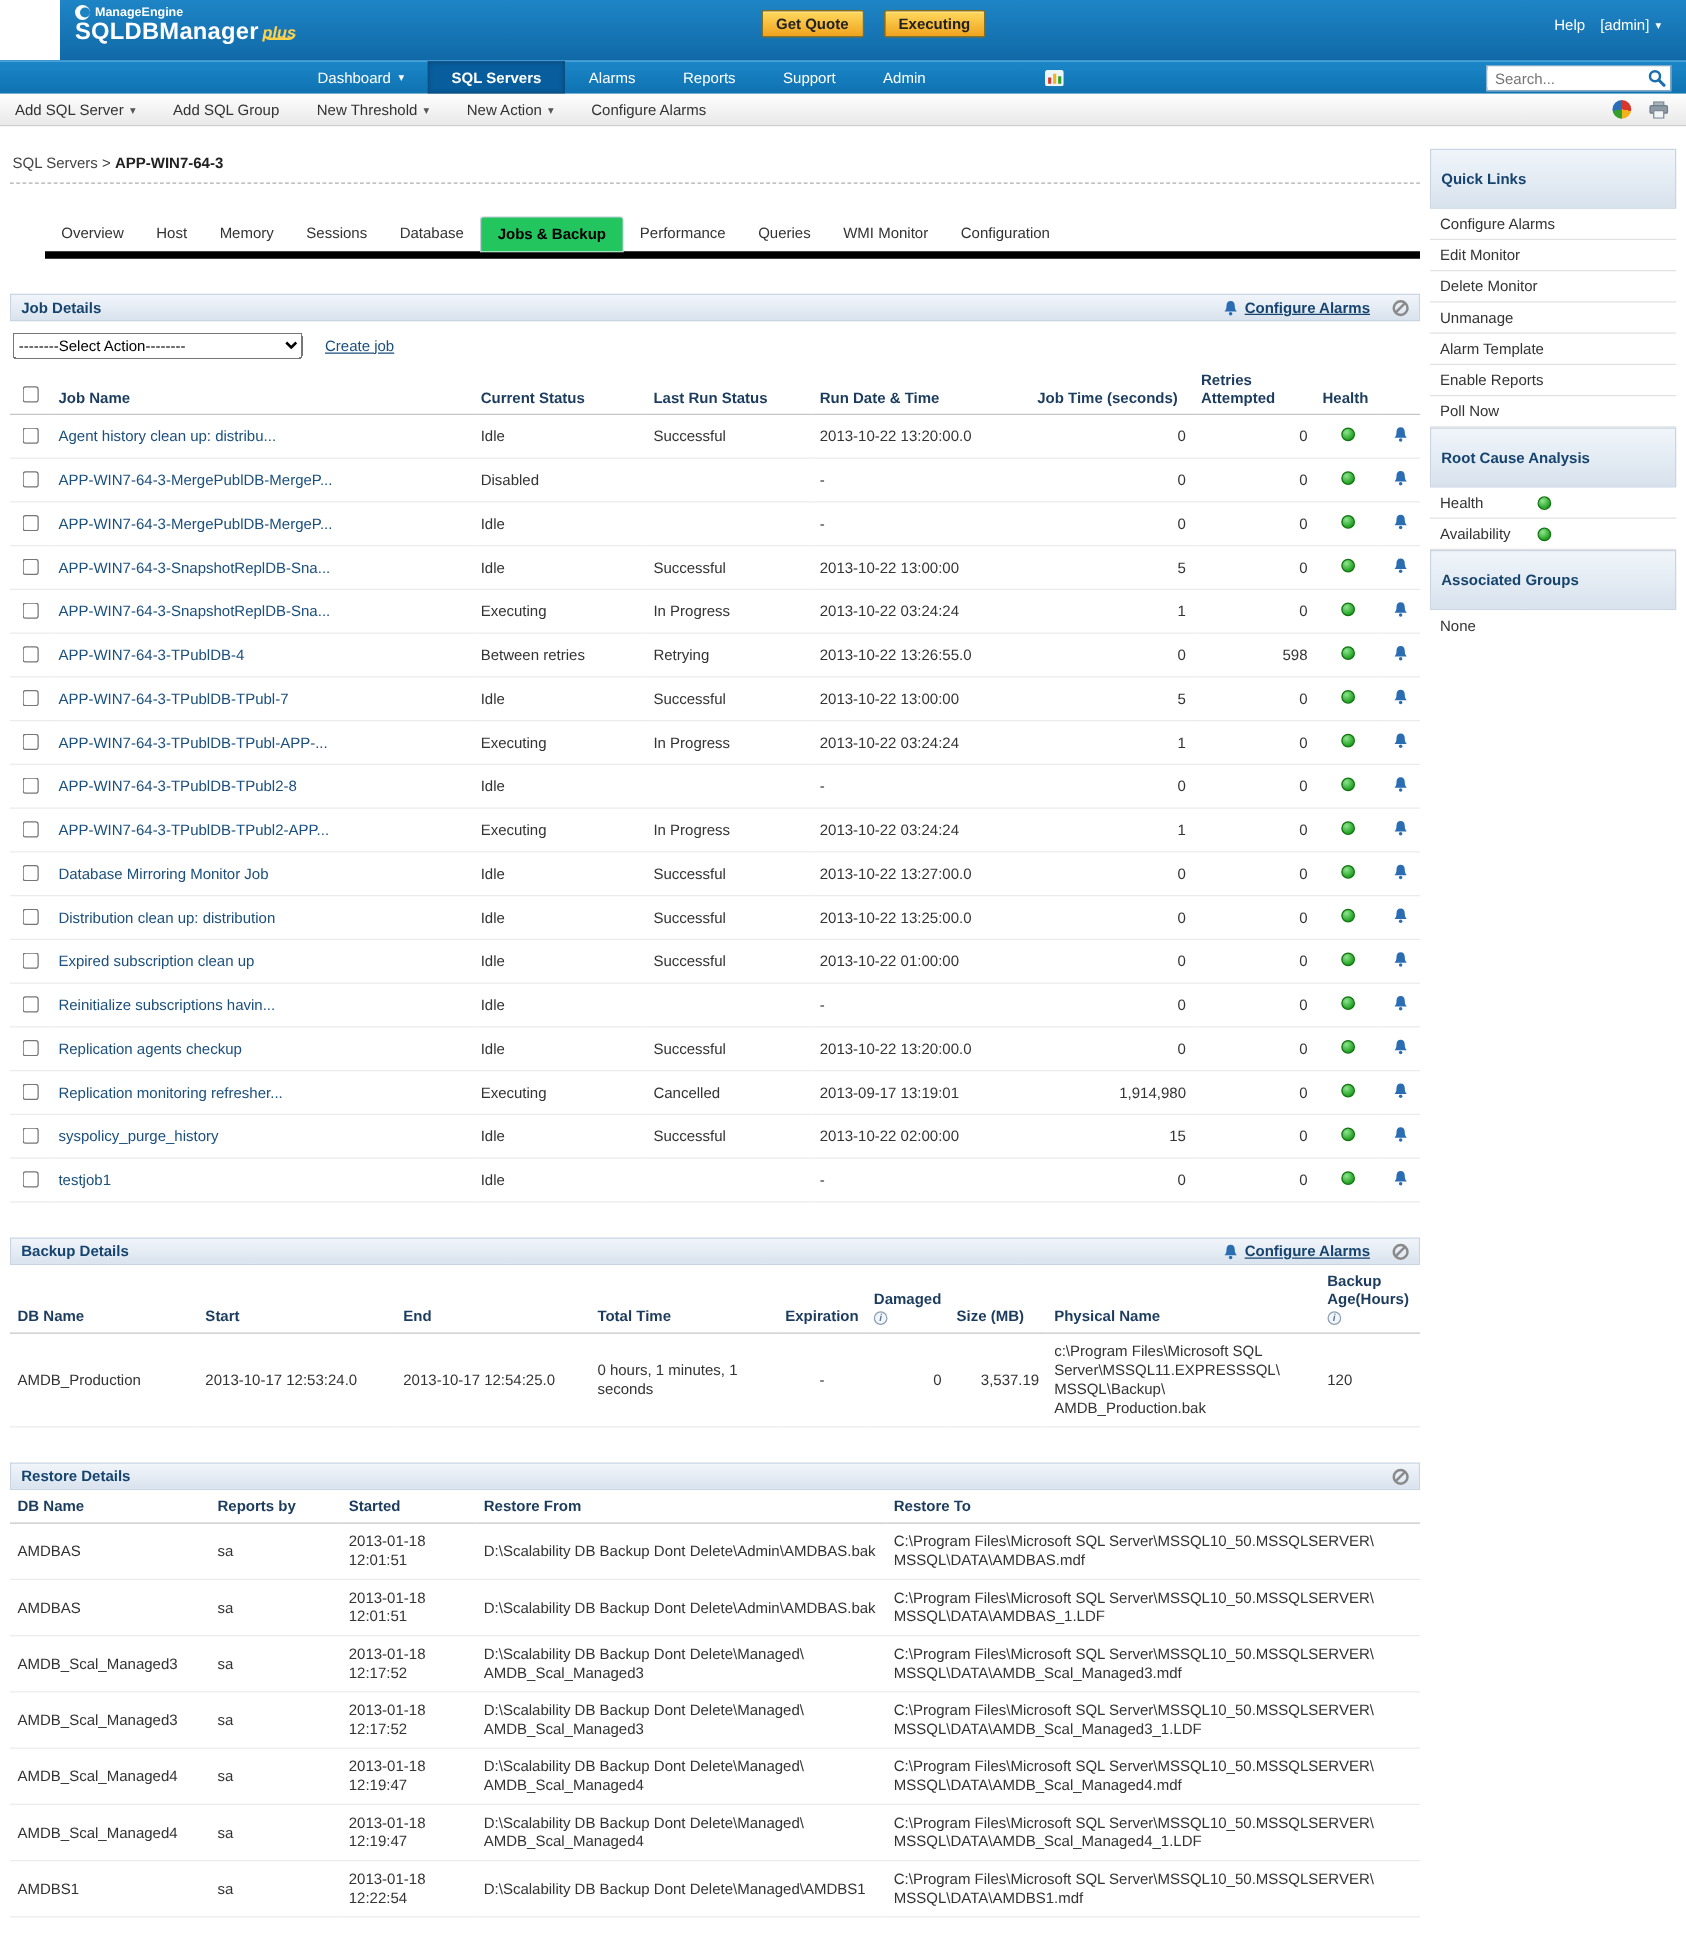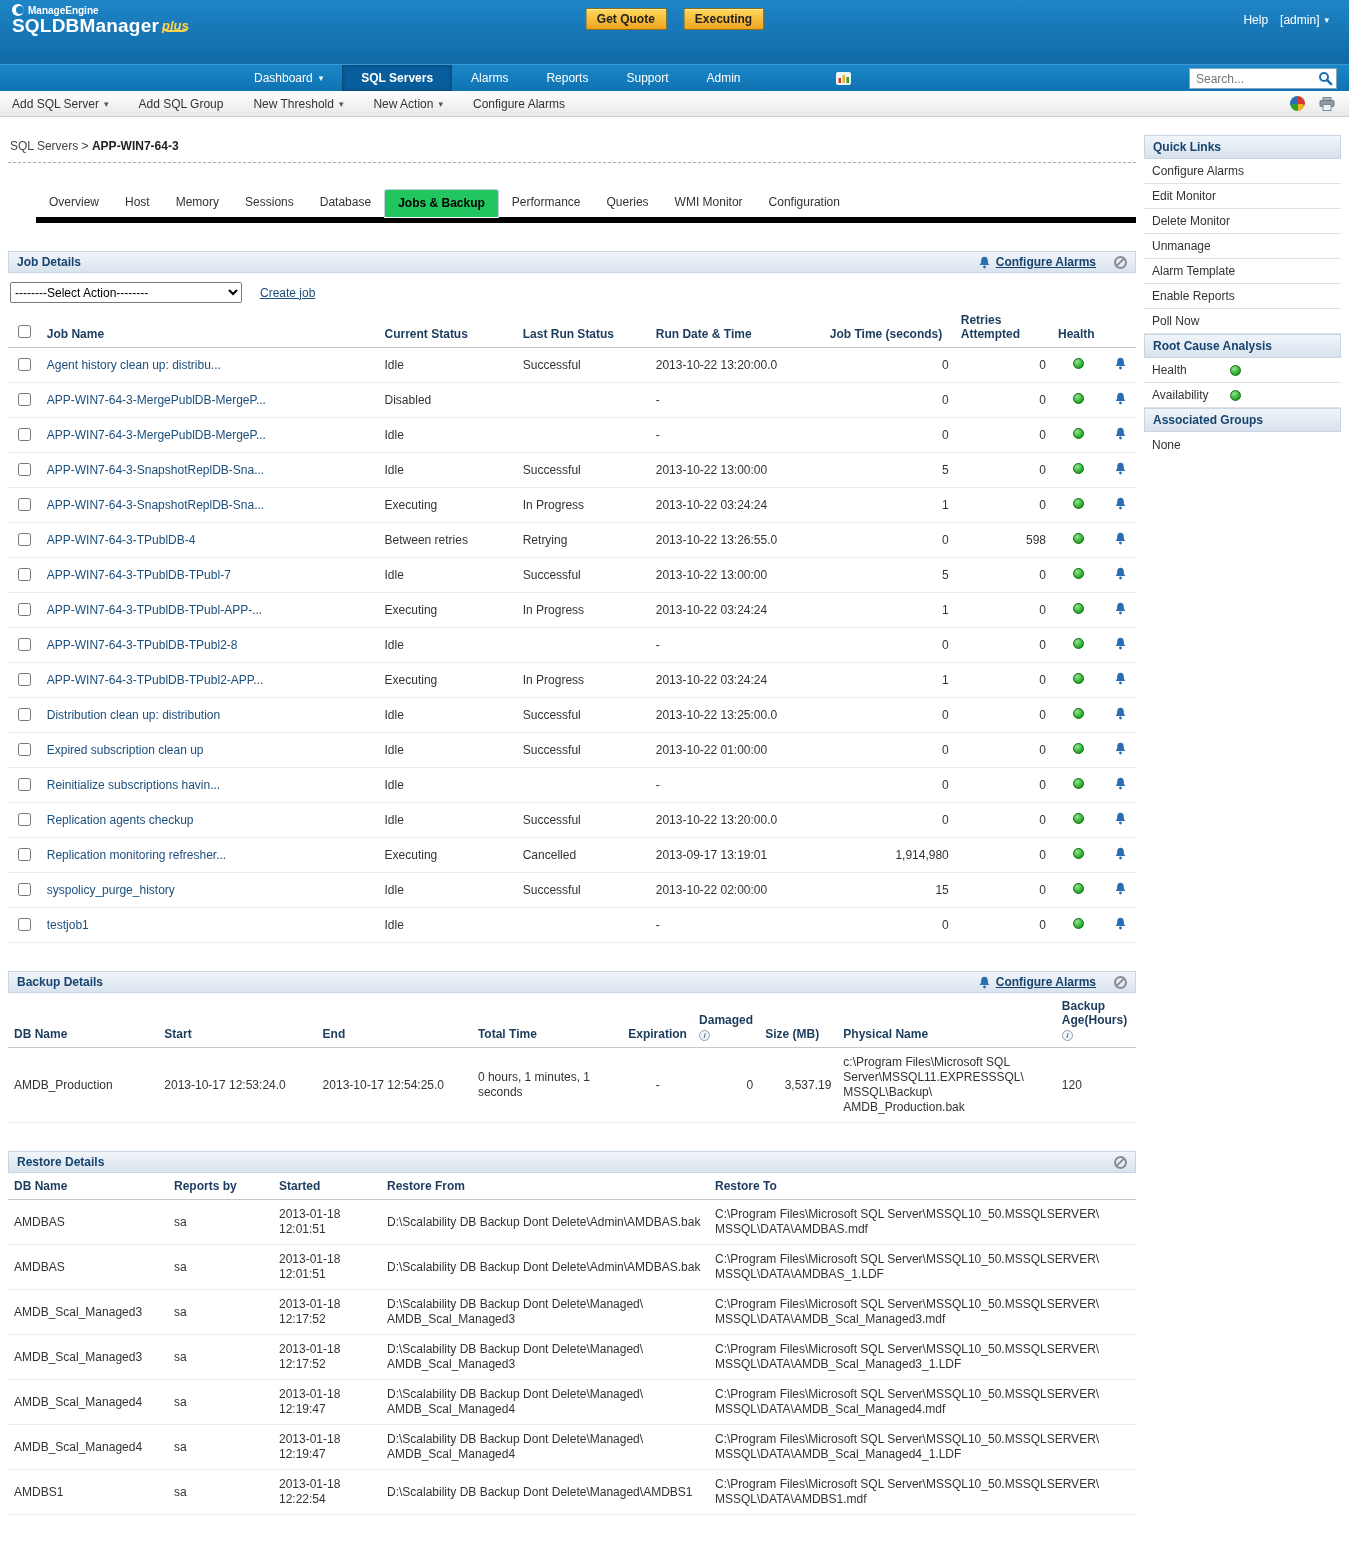--- a/index.html
+++ b/index.html
@@ -3,21 +3,21 @@
 <meta charset="utf-8">
 <style>
   * { box-sizing: border-box; }
   html,body { margin:0; padding:0; }
   body {
     width:1349px; min-height:1546px; background:#fff;
     font-family:"Liberation Sans", sans-serif; font-size:12px; color:#333;
   }
 
   
-  .topbar { position:relative; height:64px; background:linear-gradient(#1e85c6,#1169a7); }
+  .topbar { position:relative; height:48px; background:linear-gradient(#1e85c6,#1169a7);margin-left:48px; }
   .logo { position:absolute; left:12px; top:4px; color:#fff; }
   .logo-row1 { display:flex; align-items:center; gap:4px; font-size:10px; font-weight:bold; }
   .swirl { width:12px; height:12px; border-radius:50%; background:#fff; position:relative; display:inline-block; }
   .swirl::after { content:""; position:absolute; left:4px; top:2px; width:8px; height:8px; border-radius:50%; background:#1c82c3; }
   .logo-row2 { display:flex; align-items:flex-start; line-height:20px; }
   .prod { font-size:19px; font-weight:bold; letter-spacing:.2px; }
   .plus { color:#ffd24a; font-style:italic; font-size:13px; font-weight:bold; margin-left:3px; border-bottom:2px solid #ffd24a; border-radius:0 0 6px 6px; height:16px; }
   .top-buttons { position:absolute; left:50%; transform:translateX(-50%); top:8px; display:flex; gap:16px; }
   .yellow-btn { background:linear-gradient(#ffd95e,#efa31e); border:1px solid #8f6d12; border-radius:2px;
     font-weight:bold; font-size:12px; color:#222; padding:3px 11px; font-family:inherit; cursor:pointer;
@@ -96,21 +96,21 @@
   .info-ic { width:11px; height:11px; border-radius:50%; background:#f2f6fa; border:1px solid #8aa0b5;
     color:#5a7590; font-size:8px; line-height:10px; text-align:center; display:inline-block; font-style:italic; margin-top:3px; }
 
   .b-db{width:150px} .b-start{width:158px} .b-end{width:155px} .b-total{width:150px}
   .b-exp{width:70px} .b-dmg{width:58px} .b-size{width:78px} .b-phys{width:218px; overflow-wrap:anywhere;} .b-age{width:80px}
 
   .r-db{width:160px} .r-by{width:105px} .r-start{width:108px}
   .r-from{width:328px; overflow-wrap:anywhere;} .r-to{overflow-wrap:anywhere;}
 
   
-  .side-header { background:linear-gradient(#f0f5fa,#d8e2ed); border:1px solid #c9d5e2; padding:4px 8px; font-weight:bold; color:#16446e; }
+  .side-header { background:linear-gradient(#f0f5fa,#d8e2ed); border:1px solid #c9d5e2; padding:16px 8px; font-weight:bold; color:#16446e; }
   .side-item { padding:5px 8px; border-bottom:1px solid #e2e2e2; color:#333; cursor:pointer; }
   .side-item.rc { display:flex; align-items:center; }
   .rc-label { width:78px; }
   .side-plain { padding:6px 8px; color:#333; }
 </style>
 </head>
 <body>
 
 <div class="topbar">
   <div class="logo">
@@ -399,20 +399,34 @@
               <td class="col-time num">1</td>
               <td class="col-retries num">0</td>
               <td class="col-health center"><span class="green-dot"></span></td>
               <td class="col-act center"><span class="row-alarm"><svg width="11" height="13" viewBox="0 0 11 13">
                     <path d="M5.5 0.8 C3.4 0.8 2.2 2.4 2.2 4.6 C2.2 7.2 1.4 8.4 0.6 9.1 L10.4 9.1 C9.6 8.4 8.8 7.2 8.8 4.6 C8.8 2.4 7.6 0.8 5.5 0.8 Z" fill="#2a6db2"></path>
                     <circle cx="5.5" cy="11" r="1.4" fill="#2a6db2"></circle>
                   </svg></span></td>
             </tr>
             <tr>
               <td class="chk"><input type="checkbox" style=""></td>
+              <td class="col-jobname link">Database Mirroring Monitor Job</td>
+              <td class="col-status">Idle</td>
+              <td class="col-status2">Successful</td>
+              <td class="col-rundate">2013-10-22 13:27:00.0</td>
+              <td class="col-time num">0</td>
+              <td class="col-retries num">0</td>
+              <td class="col-health center"><span class="green-dot"></span></td>
+              <td class="col-act center"><span class="row-alarm"><svg width="11" height="13" viewBox="0 0 11 13">
+                    <path d="M5.5 0.8 C3.4 0.8 2.2 2.4 2.2 4.6 C2.2 7.2 1.4 8.4 0.6 9.1 L10.4 9.1 C9.6 8.4 8.8 7.2 8.8 4.6 C8.8 2.4 7.6 0.8 5.5 0.8 Z" fill="#2a6db2"></path>
+                    <circle cx="5.5" cy="11" r="1.4" fill="#2a6db2"></circle>
+                  </svg></span></td>
+            </tr>
+            <tr>
+              <td class="chk"><input type="checkbox" style=""></td>
               <td class="col-jobname link">Distribution clean up: distribution</td>
               <td class="col-status">Idle</td>
               <td class="col-status2">Successful</td>
               <td class="col-rundate">2013-10-22 13:25:00.0</td>
               <td class="col-time num">0</td>
               <td class="col-retries num">0</td>
               <td class="col-health center"><span class="green-dot"></span></td>
               <td class="col-act center"><span class="row-alarm"><svg width="11" height="13" viewBox="0 0 11 13">
                     <path d="M5.5 0.8 C3.4 0.8 2.2 2.4 2.2 4.6 C2.2 7.2 1.4 8.4 0.6 9.1 L10.4 9.1 C9.6 8.4 8.8 7.2 8.8 4.6 C8.8 2.4 7.6 0.8 5.5 0.8 Z" fill="#2a6db2"></path>
                     <circle cx="5.5" cy="11" r="1.4" fill="#2a6db2"></circle>

